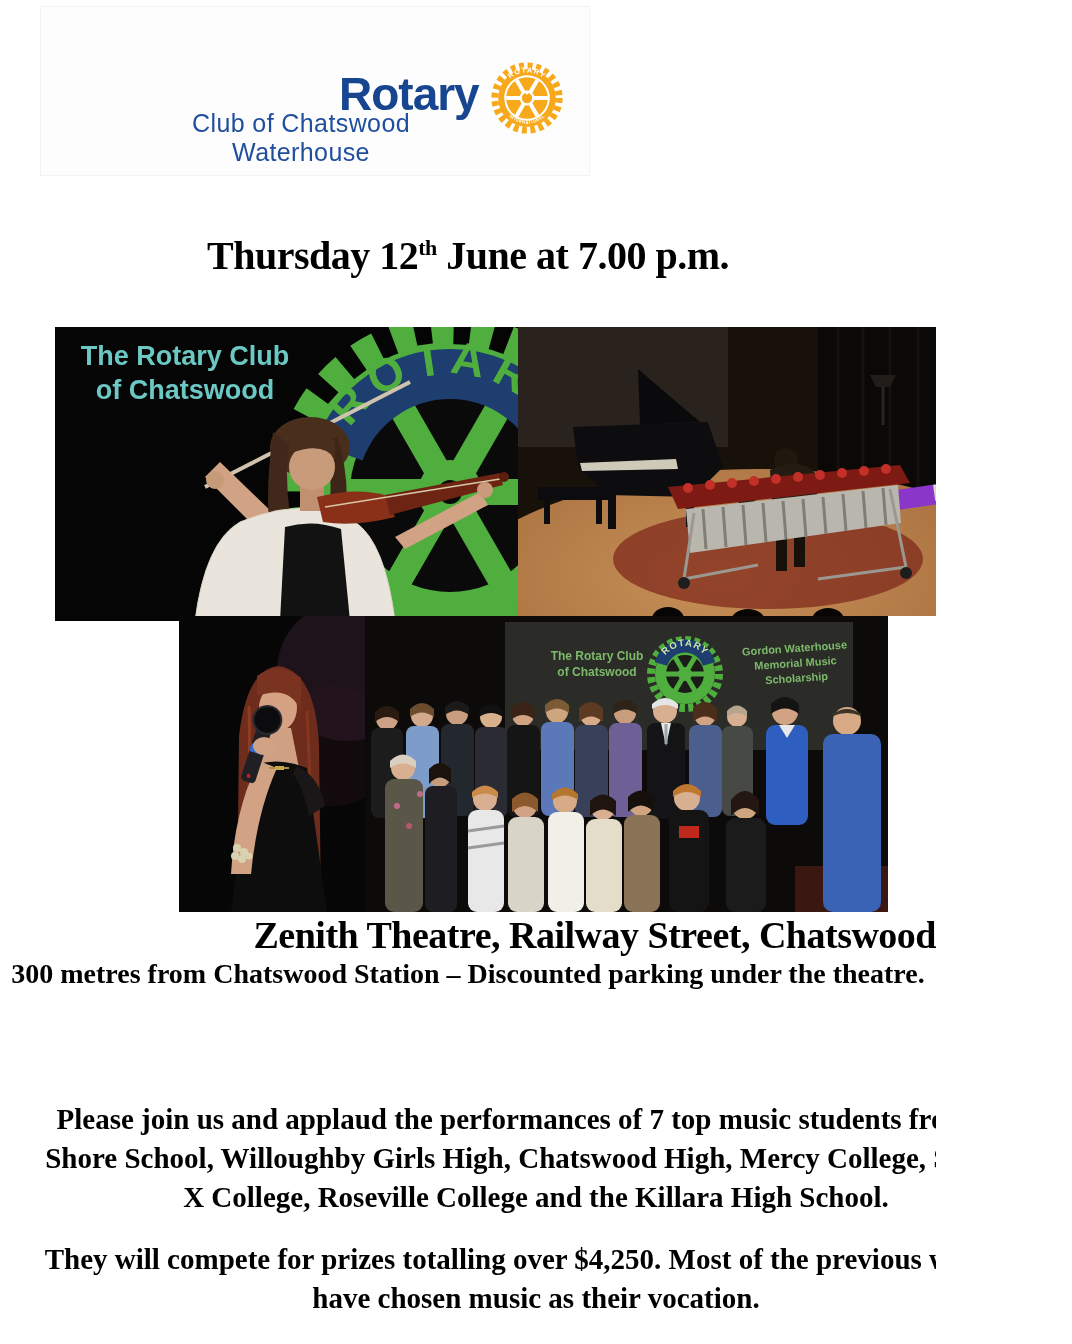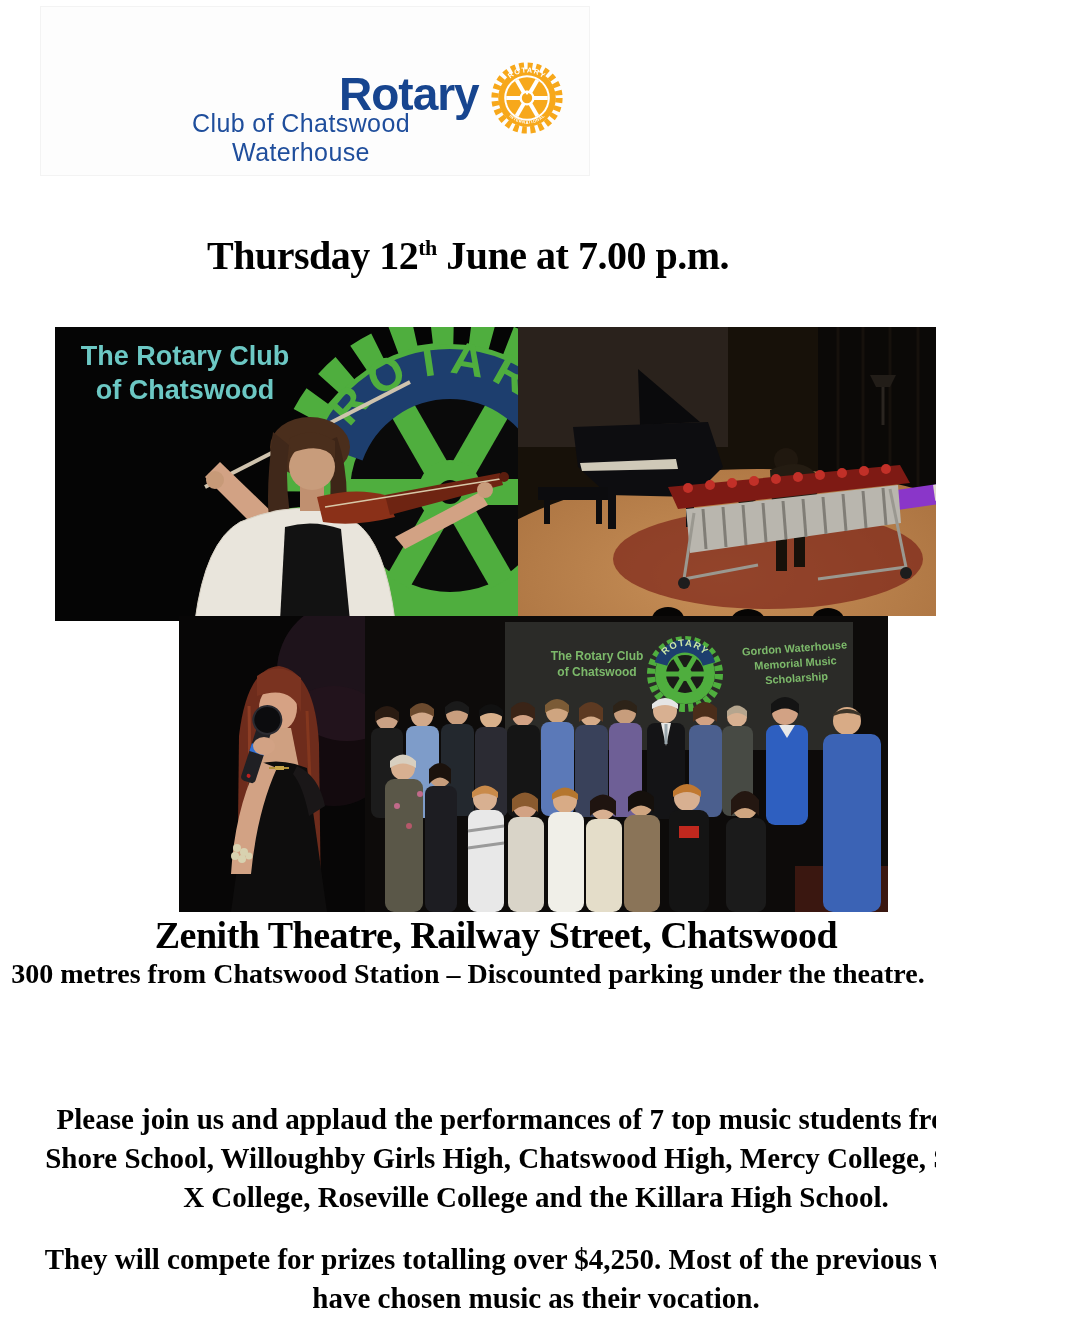--- a/index.html
+++ b/index.html
@@ -38,22 +38,22 @@
   #ph-violin{left:55px;top:327px;width:463px;height:294px;}
   #ph-stage {left:518px;top:327px;width:495px;height:289px;}
   #ph-singer{left:179px;top:616px;width:186px;height:296px;}
   #ph-group {left:365px;top:616px;width:523px;height:296px;}
   .photo svg{position:absolute;left:0;top:0;width:100%;height:100%;display:block;}
   .vio-text{position:absolute;left:10px;top:12px;width:240px;text-align:center;
             font-family:"Liberation Sans",sans-serif;font-weight:bold;
             font-size:27px;line-height:34px;color:#6CC8C4;}
 
   
-  .venue1{position:absolute;left:0;top:913px;width:100%;text-align:center;
-          font-weight:bold;font-size:38px;letter-spacing:-.5px;margin-left:28px;}
+  .venue1{position:absolute;left:0;top:913px;width:100%;text-align:right;
+          font-weight:bold;font-size:38px;letter-spacing:-.5px;}
   .venue2{position:absolute;left:0;top:958px;width:100%;text-align:center;
           font-weight:bold;font-size:28px;}
   .free{position:absolute;left:0;top:1026px;width:100%;text-align:center;
         font-weight:bold;font-size:35px;letter-spacing:.5px;}
   .para{position:absolute;left:36px;width:1000px;text-align:center;
         font-weight:bold;font-size:29px;line-height:39px;}
   .p1{top:1100px;}
   .p2{top:1240px;}
 </style>
 </head>

